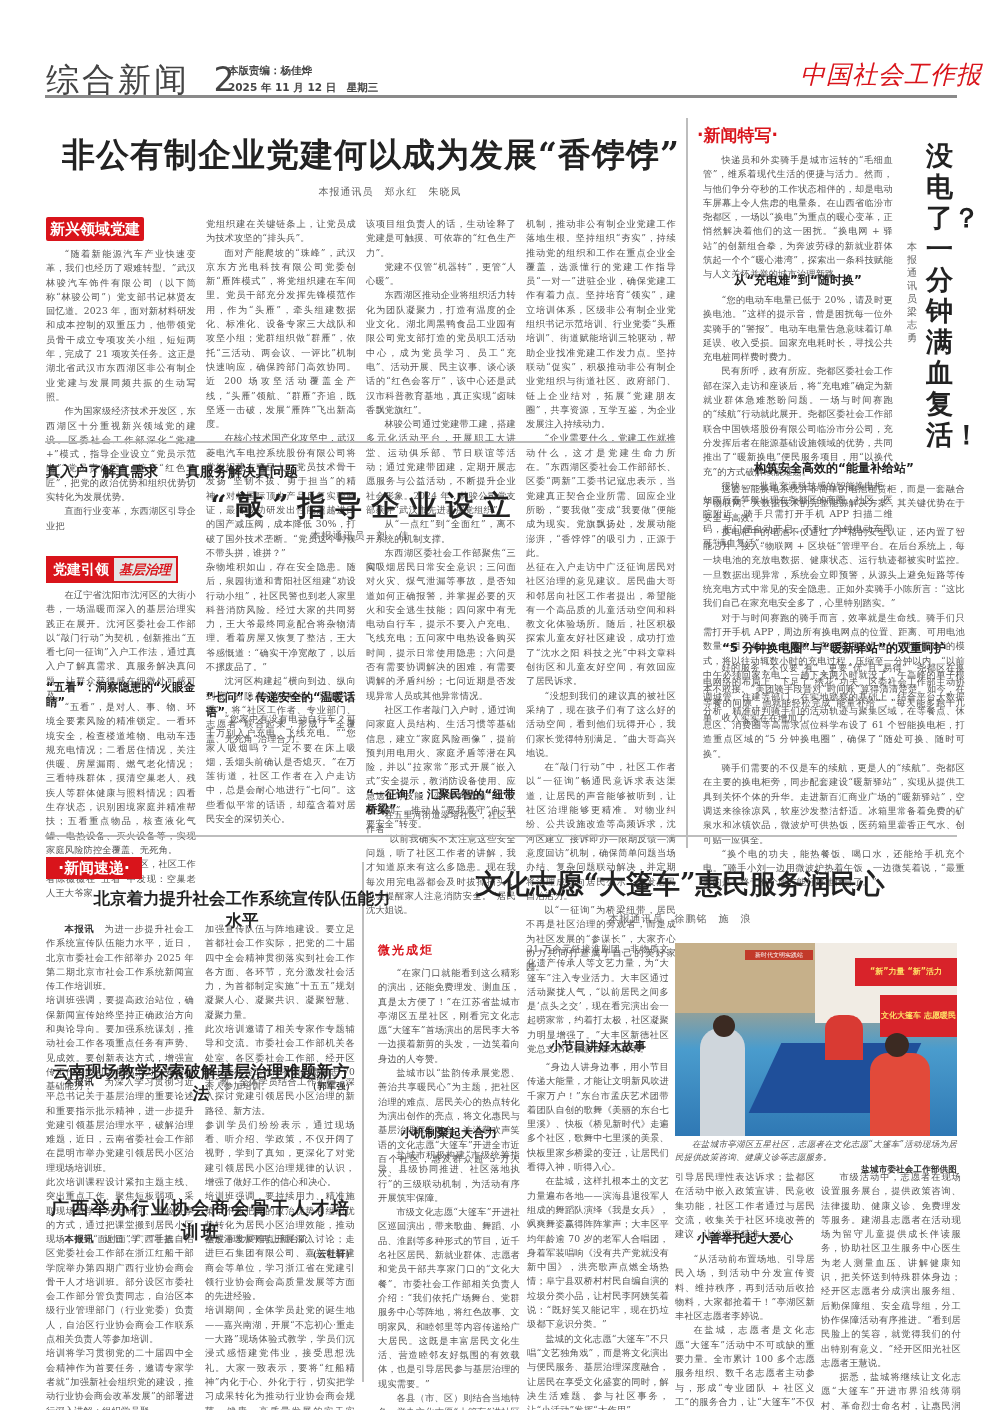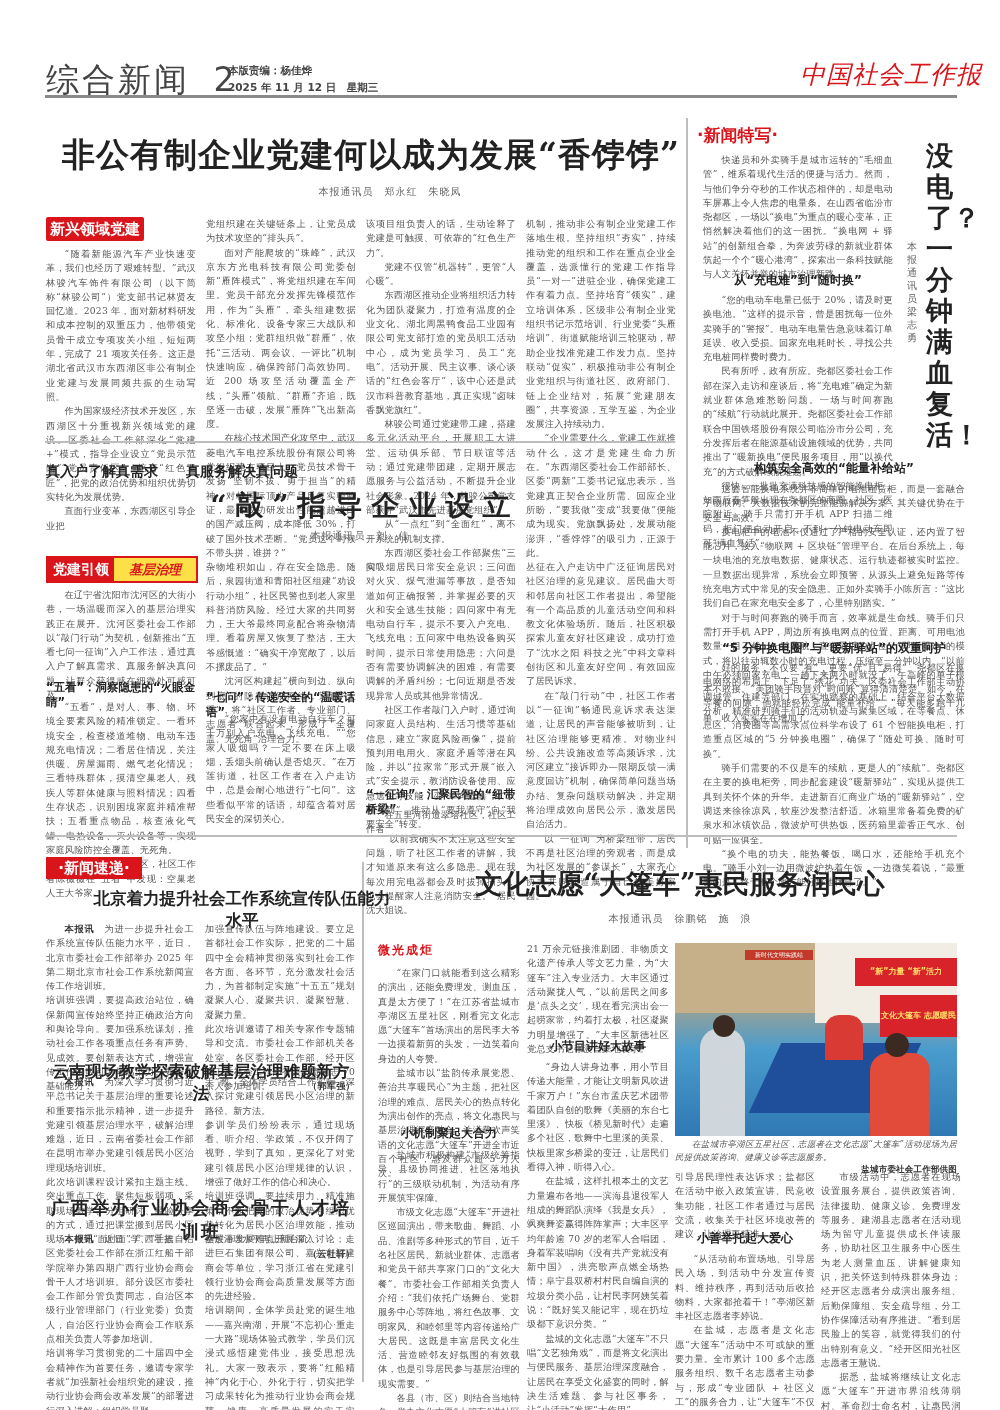--- a/index.html
+++ b/index.html
@@ -87,21 +87,21 @@
   <p>好的服务，不仅要“有”，更要“优”且“易得”。尧都区在换电网络的布局上，下足了“绣花”功夫。区委社会工作部主动协调城管、住建等部门，在实地踏察的基础上，结合平台大数据分析，精准研判骑手们的活动轨迹与聚集区域，在等餐点、休息区、消费圈等高需求点位科学布设了 61 个智能换电柜，打造重点区域的“5 分钟换电圈”，确保了“随处可换、随时可换”。</p>
   <p>骑手们需要的不仅是车的续航，更是人的“续航”。尧都区在主要的换电柜旁，同步配套建设“暖新驿站”，实现从提供工具到关怀个体的升华。走进新百汇商业广场的“暖新驿站”，空调送来徐徐凉风，软座沙发整洁舒适。冰箱里常备着免费的矿泉水和冰镇饮品，微波炉可供热饭，医药箱里藿香正气水、创可贴一应俱全。</p>
   <p>“换个电的功夫，能热餐饭、喝口水，还能给手机充个电。”骑手小刘一边用微波炉热着午饭，一边微笑着说，“最重要的是，终于有个地方能好好地休息了。”</p>
 </div>
 
 <div class="abs sub" style="left:46px;top:463px;font-size:14px;color:#222;">真入户了解真需求　　真服务解决真问题</div>
 <div class="abs h1" style="left:200px;top:487px;width:330px;font-size:28px;text-align:center;letter-spacing:9px;">“敲”指导企业设立</div>
 <div class="abs byline" style="left:260px;top:529px;width:200px;text-align:center;">本报通讯员　刘　佳</div>
 <div class="abs" style="left:46px;top:556px;height:23px;display:flex;border:2px solid #d9141b;">
   <span class="tag-red" style="padding:0 5px;font-size:14px;line-height:23px;">党建引领</span>
-  <span style="background:#fde047;color:#d9141b;padding:0 15px;font-size:13px;line-height:23px;font-style:italic;font-weight:bold;font-family:'DejaVu Serif',serif;">基层治理</span>
+  <span style="background:#e5e5e5;color:#d9141b;padding:0 5px;font-size:13px;line-height:23px;font-style:italic;font-weight:bold;font-family:'DejaVu Serif',serif;">基层治理</span>
 </div>
 
 <div class="abs txt" style="left:46px;top:588px;width:150px;">
   <p>在辽宁省沈阳市沈河区的大街小巷，一场温暖而深入的基层治理实践正在展开。沈河区委社会工作部以“敲门行动”为契机，创新推出“五看七问一征询”入户工作法，通过真入户了解真需求、真服务解决真问题，让群众获得感在细微处可感可及。</p>
 </div>
 <div class="abs sub" style="left:46px;top:680px;width:160px;font-size:11.5px;">“五看”：洞察隐患的“火眼金睛”</div>
 <div class="abs txt" style="left:46px;top:700px;width:150px;">
   <p>“五看”，是对人、事、物、环境全要素风险的精准锁定。一看环境安全，检查楼道堆物、电动车违规充电情况；二看居住情况，关注供暖、房屋漏雨、燃气老化情况；三看特殊群体，摸清空巢老人、残疾人等群体健康与照料情况；四看生存状态，识别困境家庭并精准帮扶；五看重点物品，核查液化气罐、电热设备、灭火设备等，实现家庭风险防控全覆盖、无死角。</p>
   <p>在泉园街道青阳社区，社区工作者陈薇薇在“五看”中发现：空巢老人王大爷家</p>
 </div>
@@ -117,20 +117,21 @@
   <p style="text-indent:0">问吸烟居民日常安全意识；三问面对火灾、煤气泄漏等事故，是否知道如何正确报警，并掌握必要的灭火和安全逃生技能；四问家中有无电动自行车，提示不要入户充电、飞线充电；五问家中电热设备购买时间，提示日常使用隐患；六问是否有需要协调解决的困难，有需要调解的矛盾纠纷；七问近期是否发现异常人员或其他异常情况。</p>
   <p>社区工作者敲门入户时，通过询问家庭人员结构、生活习惯等基础信息，建立“家庭风险画像”，提前预判用电用火、家庭矛盾等潜在风险，并以“拉家常”形式开展“嵌入式”安全提示，教消防设备使用、应急逃生等技能，变“单向灌输”为“双向互动”，推动从“要我遵守”向“我要安全”转变。</p>
   <p>“以前我确实不太注意这些安全问题，听了社区工作者的讲解，我才知道原来有这么多隐患。现在我每次用完电器都会及时拔掉插头，也会提醒家人注意消防安全。”居民沈大姐说。</p>
 </div>
 <div class="abs sub" style="left:366px;top:787px;width:160px;font-size:11.5px;">“一征询”：汇聚民智的“纽带桥梁”</div>
 <div class="abs txt" style="left:366px;top:808px;width:150px;">
   <p>在五里河街道翠塔社区，社区工作者</p>
 </div>
 <div class="abs txt" style="left:526px;top:560px;width:150px;">
   <p style="text-indent:0">丛征在入户走访中广泛征询居民对社区治理的意见建议。居民曲大哥和邻居向社区工作者提出，希望能有一个高品质的儿童活动空间和科教文化体验场所。随后，社区积极探索儿童友好社区建设，成功打造了“沈水之阳 科技之光”中科文章科创街区和儿童友好空间，有效回应了居民诉求。</p>
+  <p>“没想到我们的建议真的被社区采纳了，现在孩子们有了这么好的活动空间，看到他们玩得开心，我们家长觉得特别满足。”曲大哥高兴地说。</p>
   <p>在“敲门行动”中，社区工作者以“一征询”畅通民意诉求表达渠道，让居民的声音能够被听到，让社区治理能够更精准。对物业纠纷、公共设施改造等高频诉求，沈河区建立“接诉即办—限期反馈—满意度回访”机制，确保简单问题当场办结、复杂问题联动解决，并定期将治理成效向居民公示，激发居民自治活力。</p>
   <p>以“一征询”为桥梁纽带，居民不再是社区治理的旁观者，而是成为社区发展的“参谋长”，大家齐心协力共同打造属于自己的美好家园。</p>
 </div>
 <div class="abs thin" style="left:45px;top:835px;width:912px;"></div>
 
 <div class="abs tag-red" style="left:46px;top:857px;width:96px;height:22px;font-size:15px;line-height:22px;text-align:center;">·新闻速递·</div>
 <div class="abs vrule" style="left:362px;top:862px;height:520px;"></div>
 
 <div class="abs h1" style="left:46px;top:888px;width:310px;font-size:16.5px;text-align:center;margin-left:41px;">北京着力提升社会工作系统宣传队伍能力水平</div>
 <div class="abs txt" style="left:46px;top:922px;width:148px;white-space:pre-line;text-indent:2em;"><b style="color:#333">本报讯</b>　<span>为进一步提升社会工作系统宣传队伍能力水平，近日，北京市委社会工作部举办 2025 年第二期北京市社会工作系统新闻宣传工作培训班。

